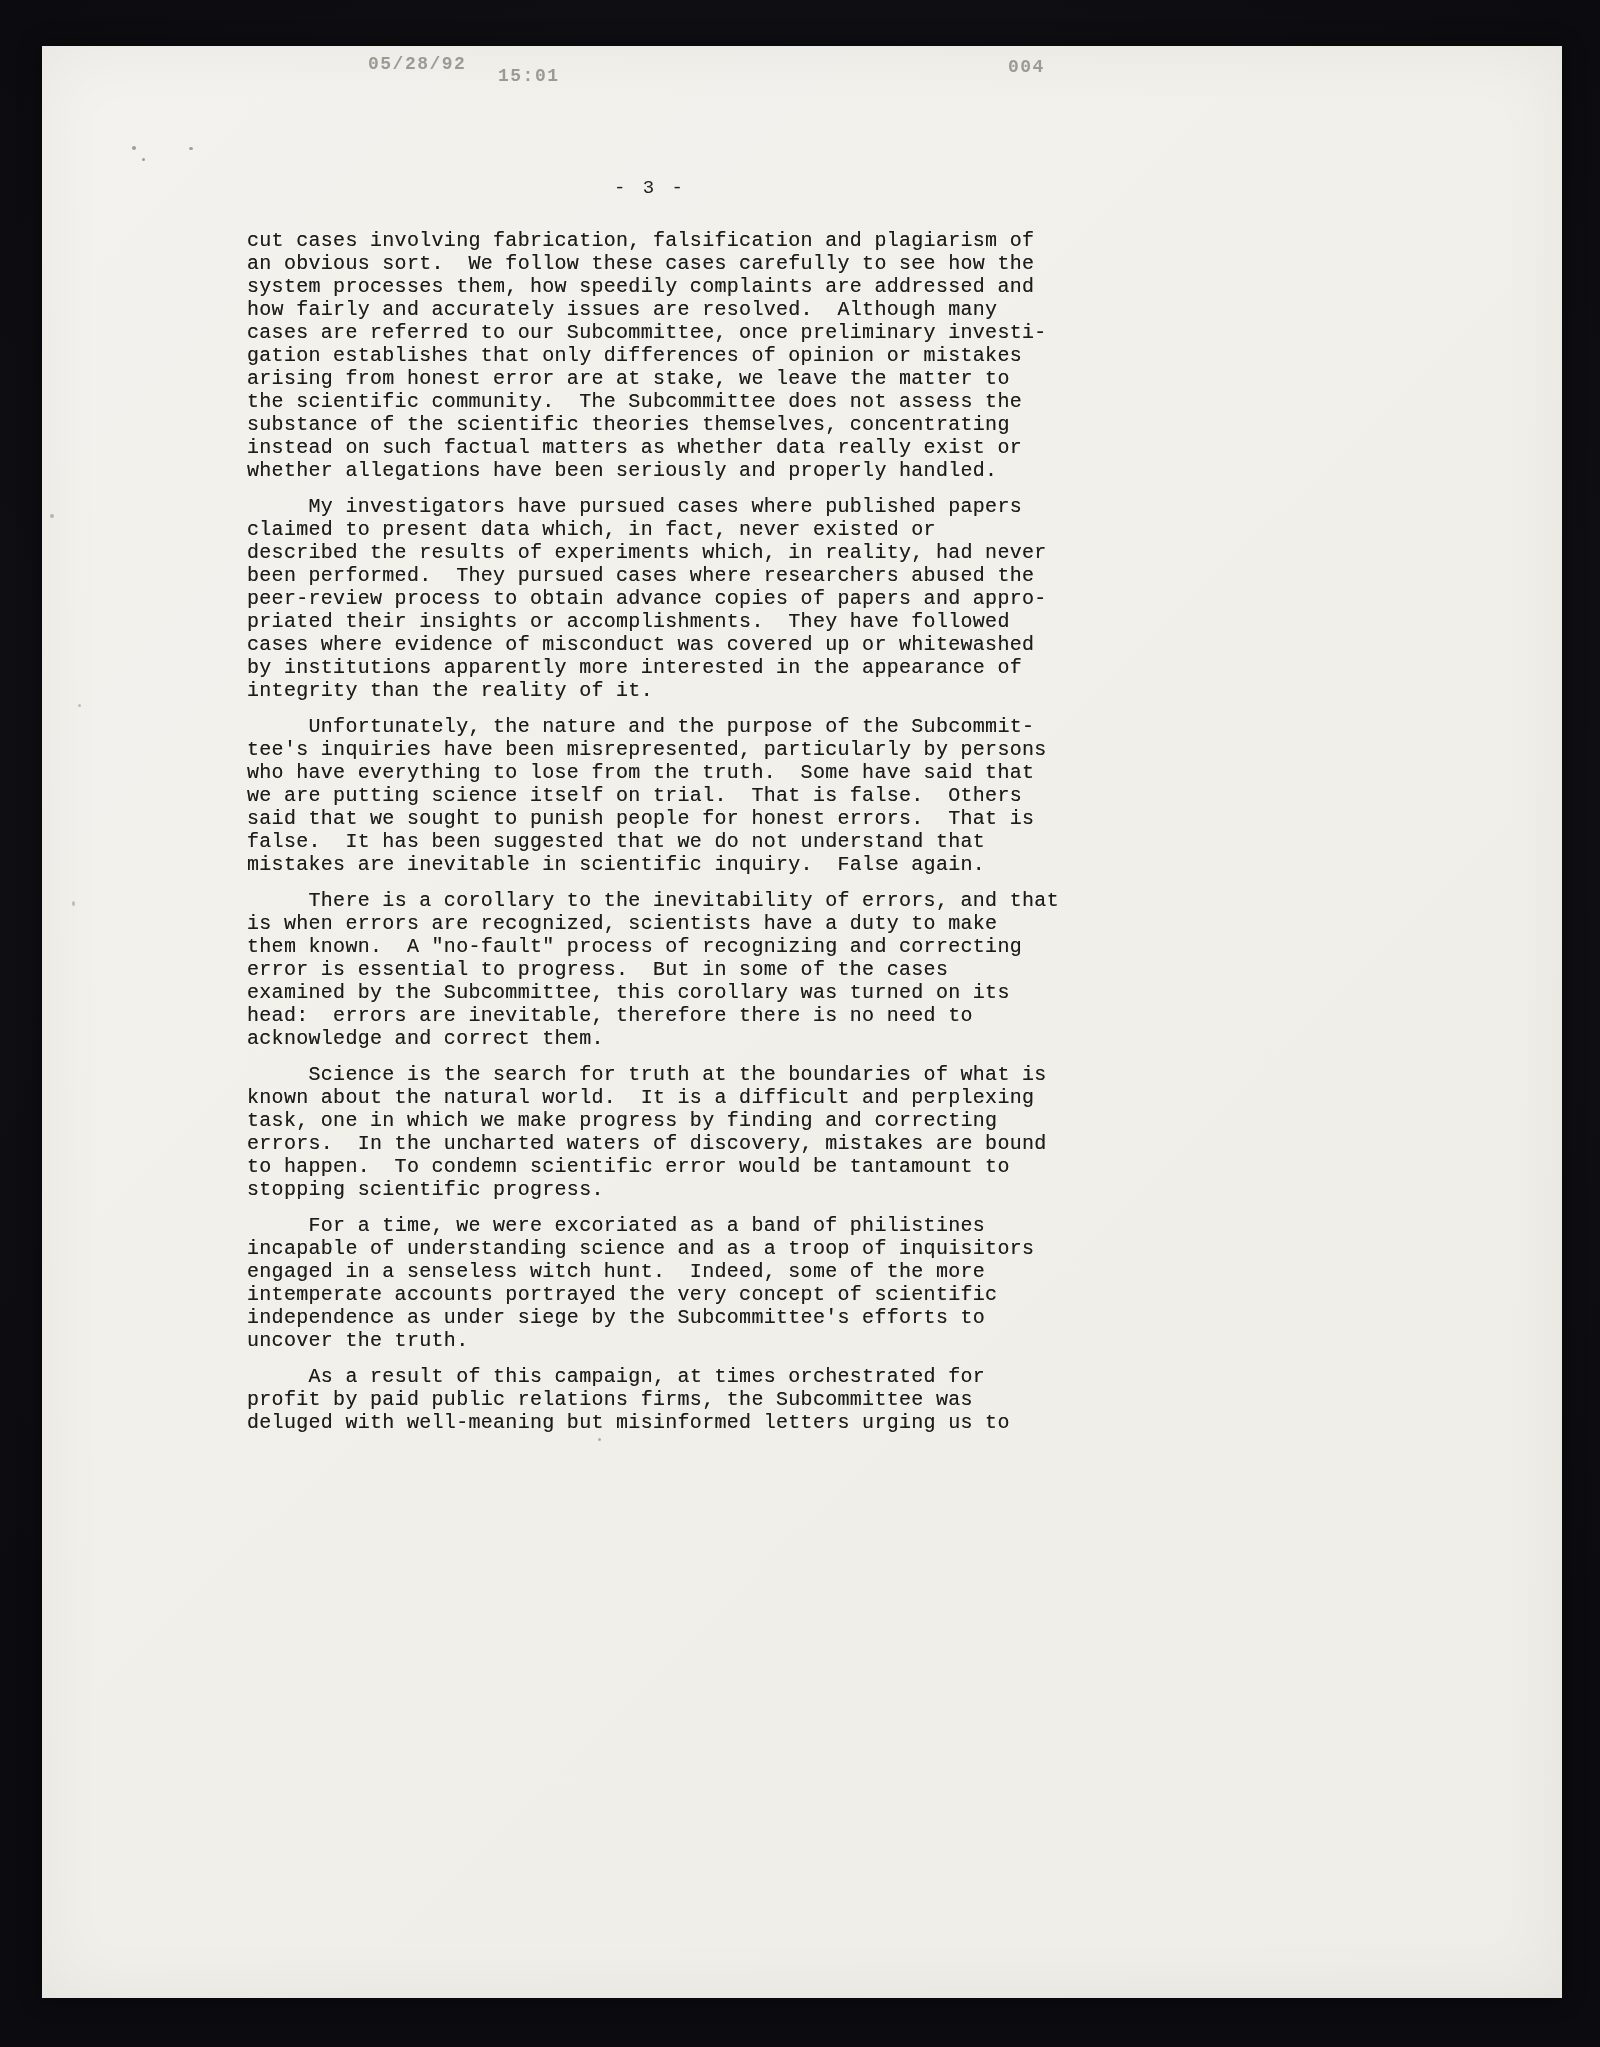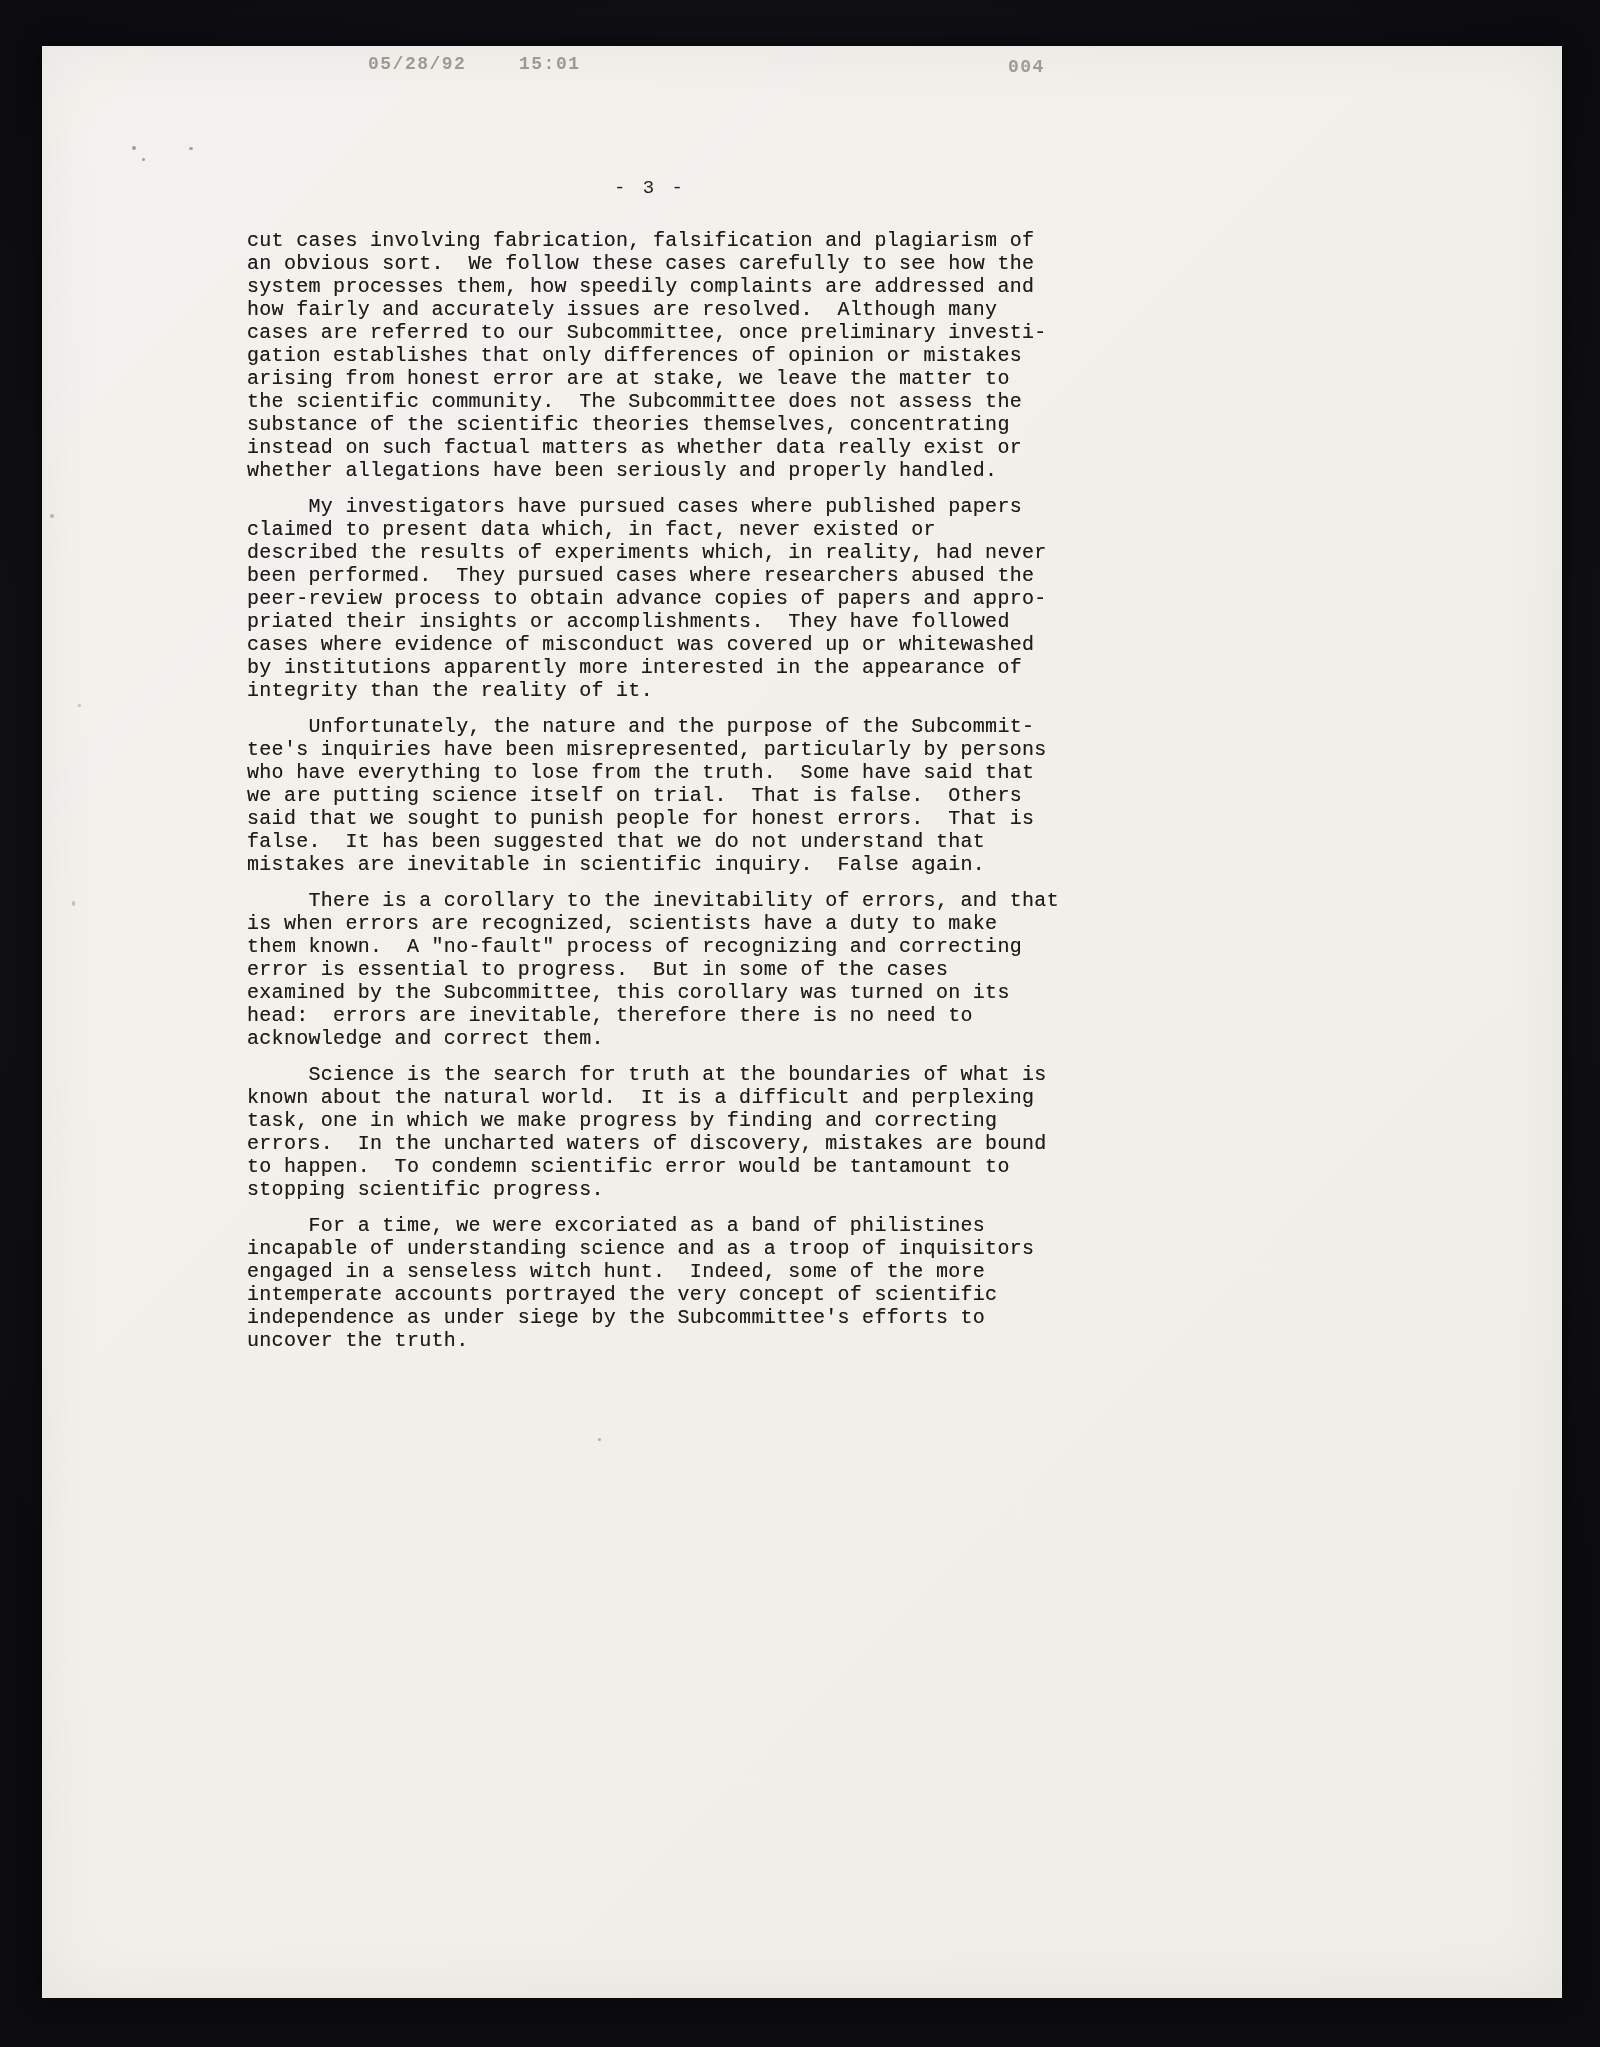--- a/index.html
+++ b/index.html
@@ -30,21 +30,21 @@
   }
   .fax-header span {
     position: absolute;
     font-size: 18px;
     color: #8d8d86;
     letter-spacing: 1.5px;
     opacity: 0.85;
     font-weight: bold;
   }
   .fax-date   { left: 326px; top: 8px;  }
-  .fax-time   { left: 456px; top: 8px; margin-left: 21px;  }
+  .fax-time   { left: 456px; top: 20px;  }
   .fax-count  { left: 966px; top: 11px; }
   .page-number {
     position: absolute;
     left: 572px;
     top: 131px;
     font-size: 19px;
     letter-spacing: 3px;
     color: #22211f;
   }
   .body-text {
@@ -130,20 +130,23 @@
 task, one in which we make progress by finding and correcting
 errors.  In the uncharted waters of discovery, mistakes are bound
 to happen.  To condemn scientific error would be tantamount to
 stopping scientific progress.</p>
       <p>     For a time, we were excoriated as a band of philistines
 incapable of understanding science and as a troop of inquisitors
 engaged in a senseless witch hunt.  Indeed, some of the more
 intemperate accounts portrayed the very concept of scientific
 independence as under siege by the Subcommittee's efforts to
 uncover the truth.</p>
+      <p>     As a result of this campaign, at times orchestrated for
+profit by paid public relations firms, the Subcommittee was
+deluged with well-meaning but misinformed letters urging us to</p>
     </div>
 
     <span class="speck s1"></span>
     <span class="speck s2"></span>
     <span class="speck s3"></span>
     <span class="speck s4"></span>
     <span class="speck s5"></span>
     <span class="speck s6"></span>
     <span class="speck s7"></span>
 

